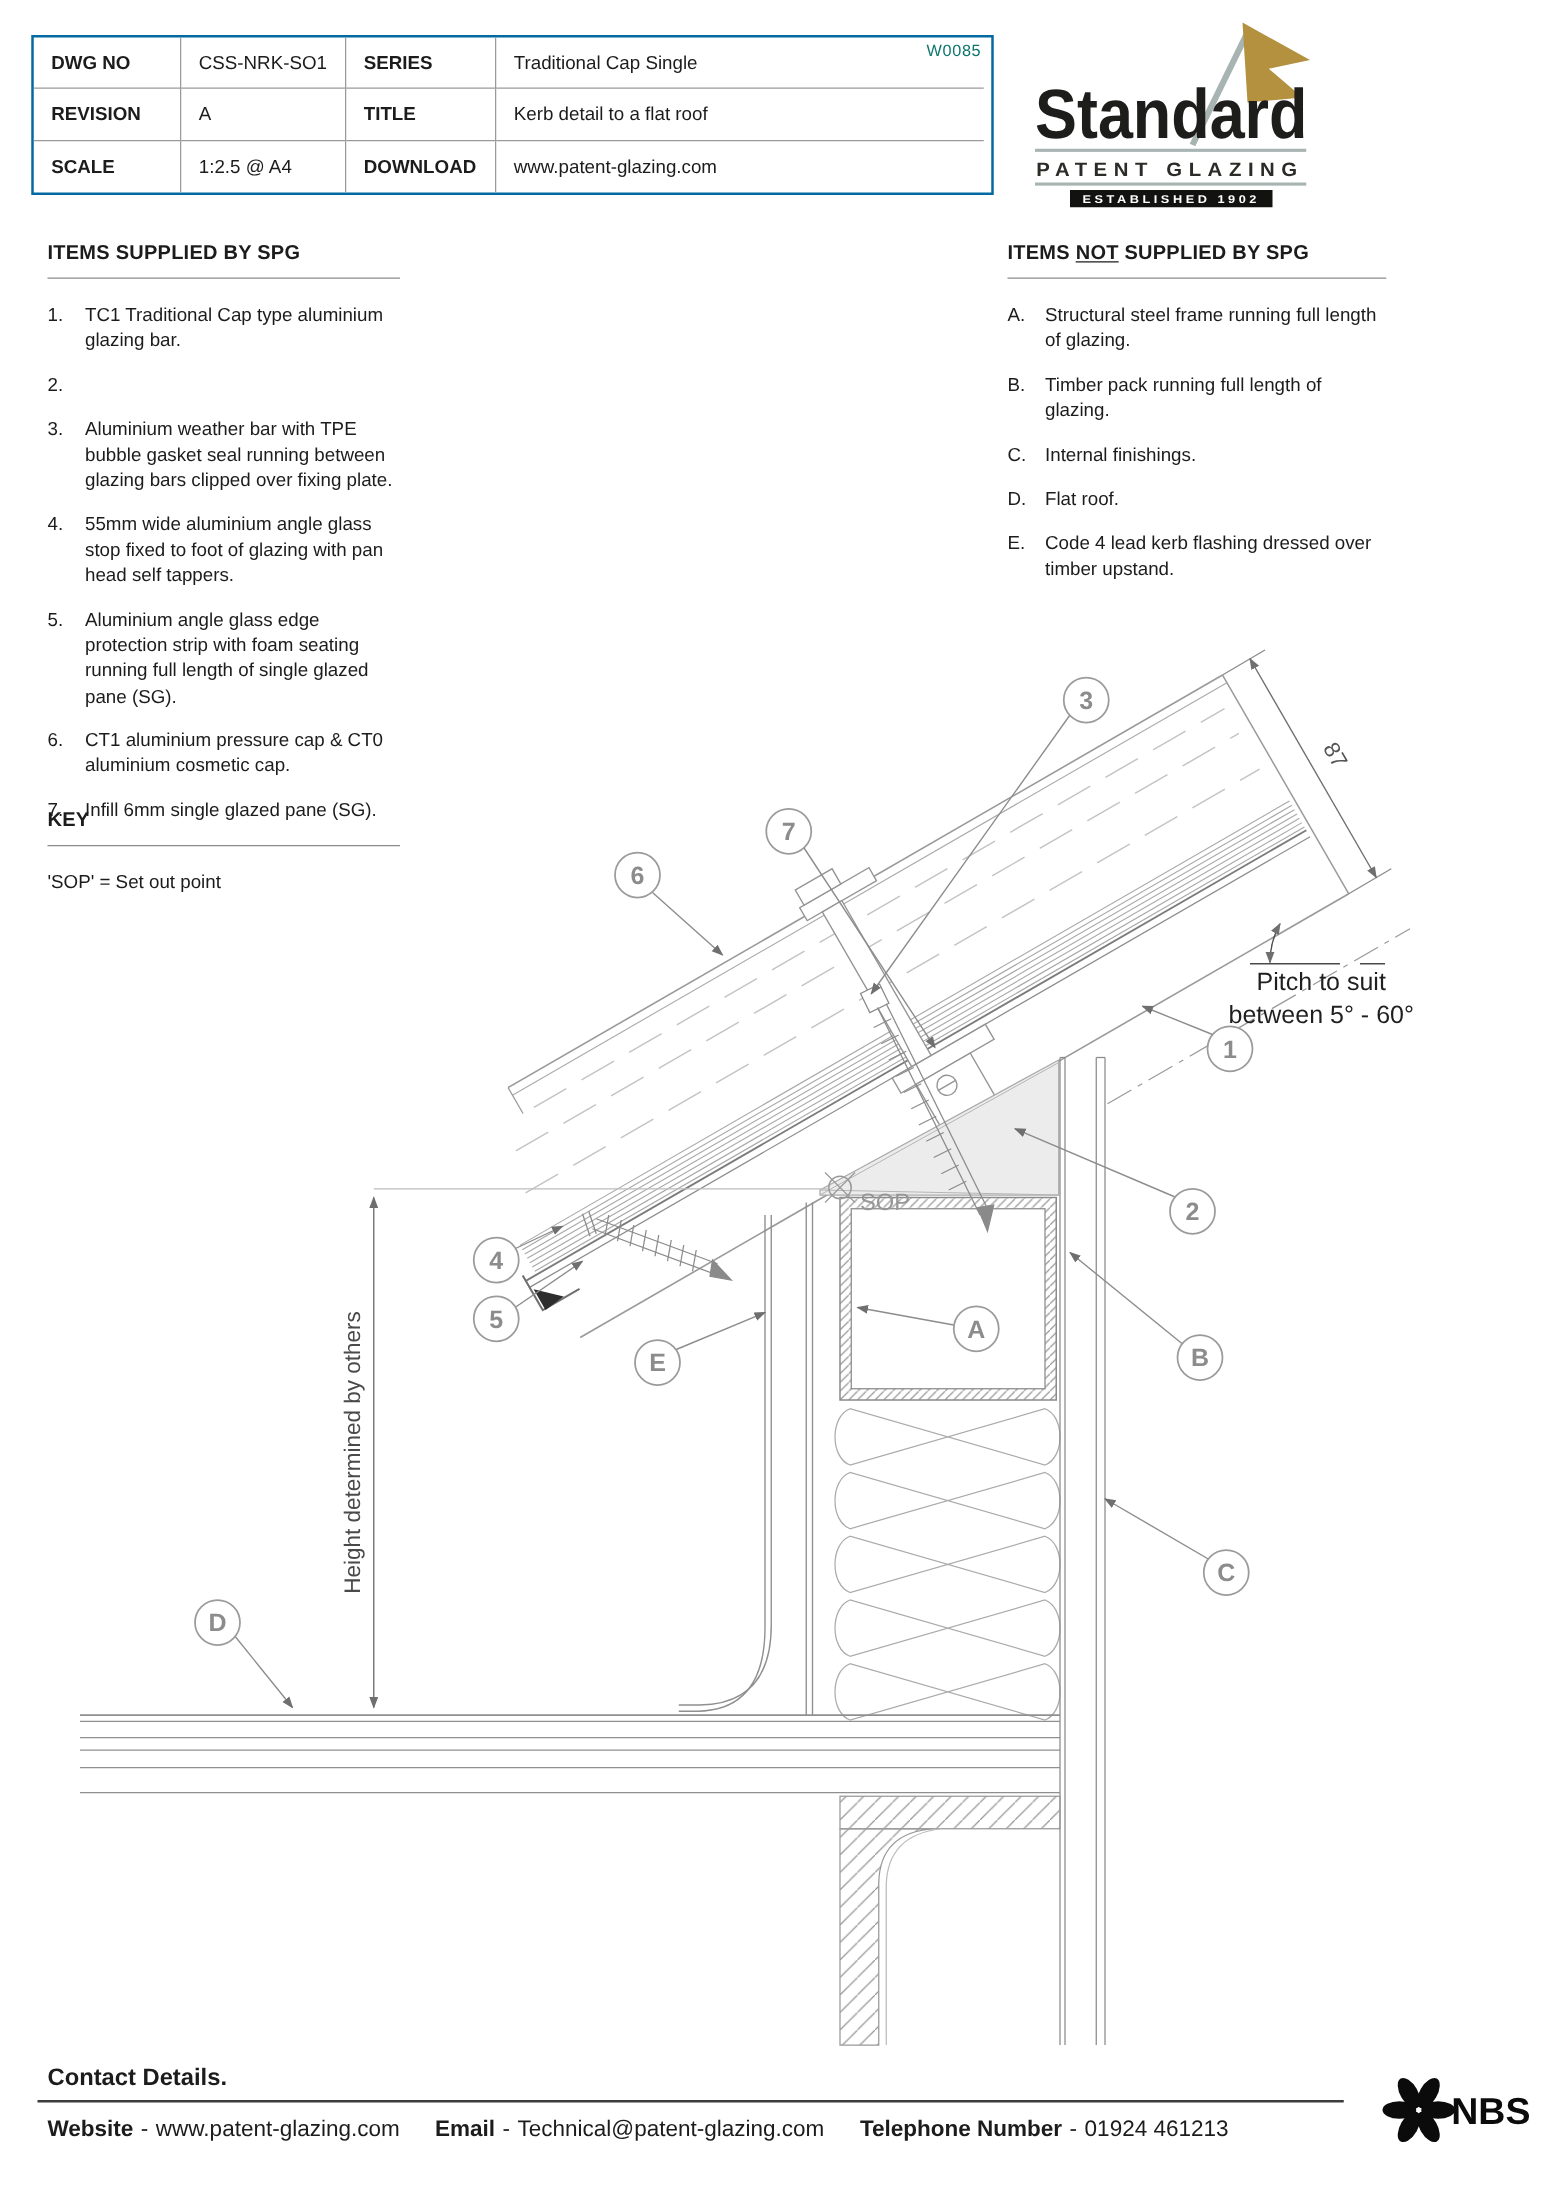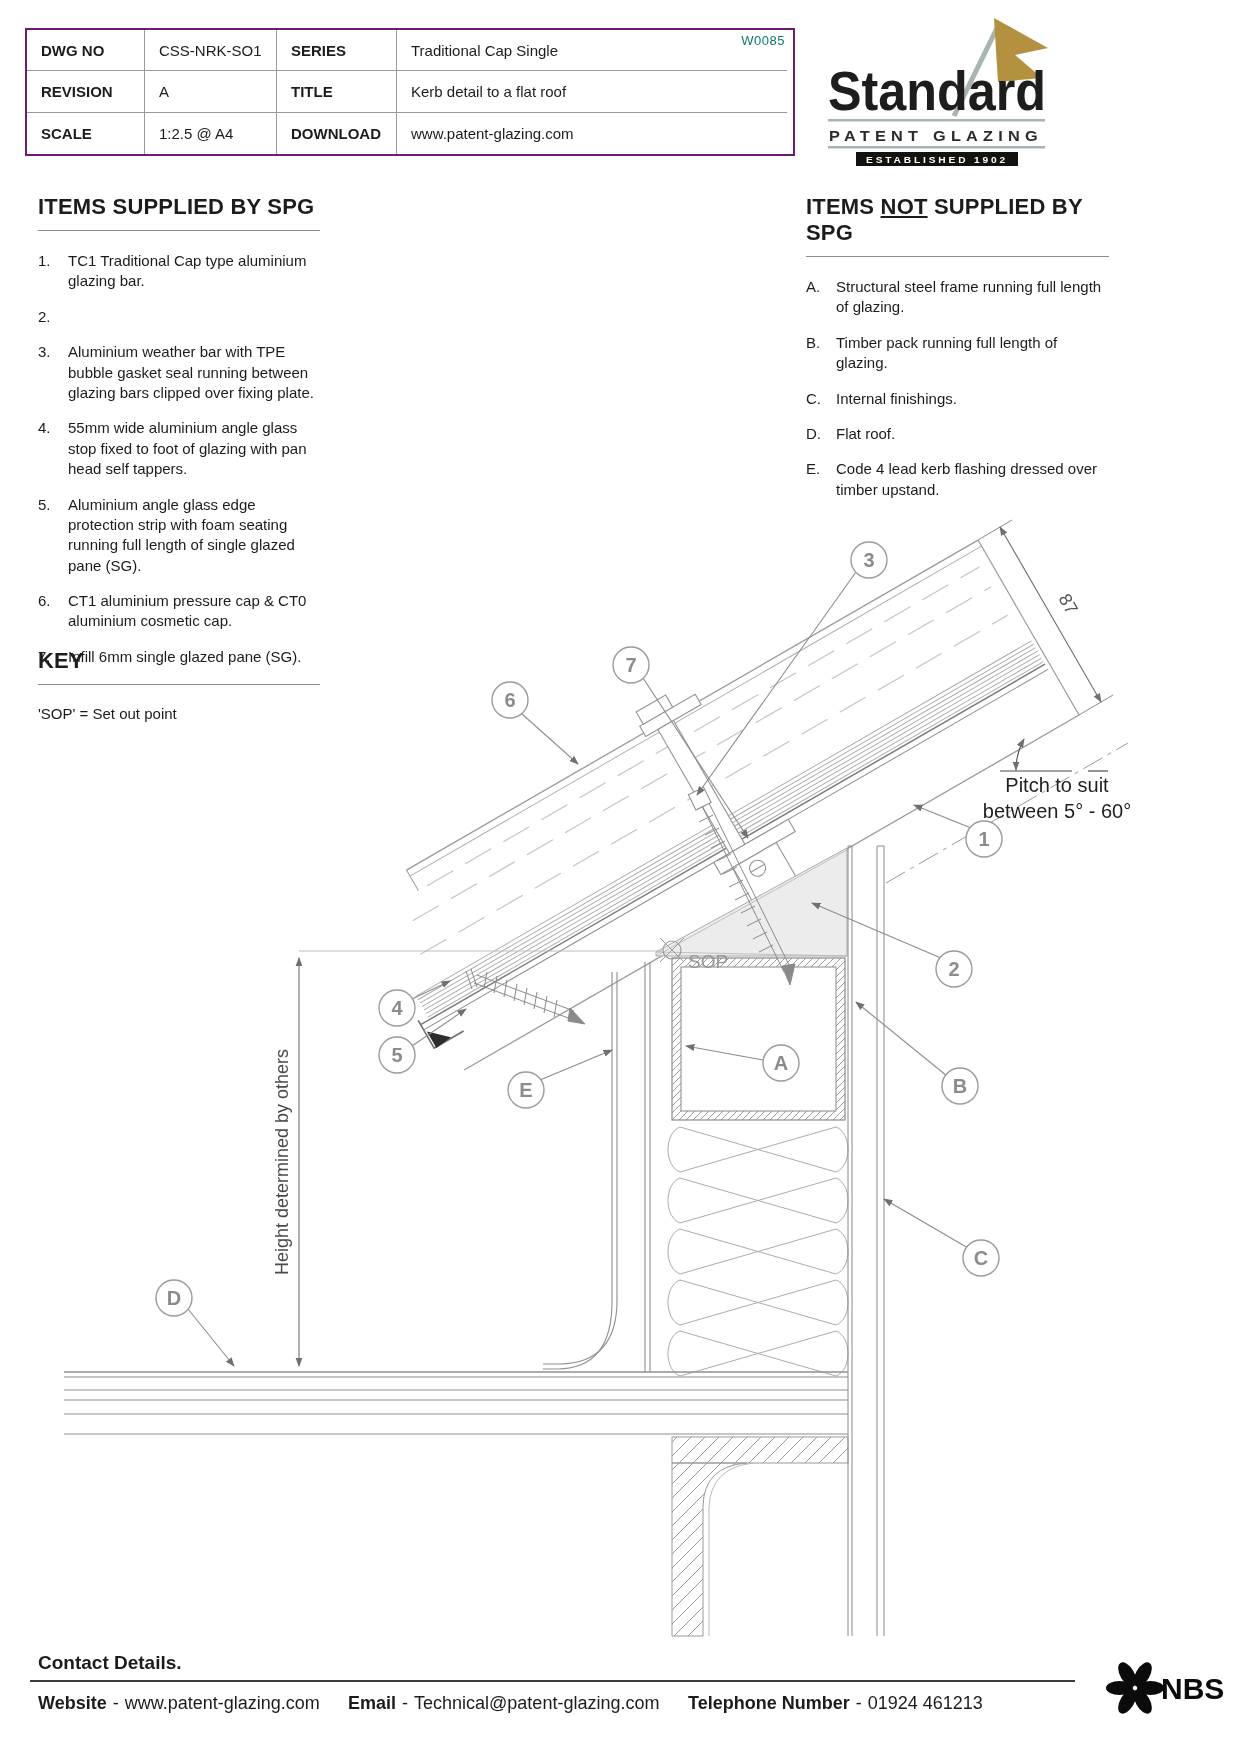--- a/index.html
+++ b/index.html
@@ -1,28 +1,28 @@
 <!DOCTYPE html>
 <html><head>
 <meta charset="utf-8">
 <style>
   html,body{margin:0;padding:0;background:#fff;}
   body{width:1240px;height:1754px;position:relative;font-family:"Liberation Sans",sans-serif;color:#1c1c1c;overflow:hidden;}
   .abs{position:absolute;}
   
-  .tbl{left:25px;top:28px;width:766px;height:124px;border:2px solid #701a75;display:grid;
+  .tbl{left:25px;top:28px;width:766px;height:124px;border:2px solid #0369a1;display:grid;
        grid-template-columns:118px 132px 120px 390px;grid-template-rows:1fr 1fr 1fr;background:#fff;}
   .tbl .cell{display:flex;align-items:center;padding-left:14px;font-size:15px;
        border-right:1px solid #9a9a9a;border-bottom:1px solid #9a9a9a;white-space:nowrap;}
   .tbl .cell.lastcol{border-right:none;}
   .tbl .cell.lastrow{border-bottom:none;}
   .tbl .k{font-weight:bold;}
   .watermark{left:700px;top:33px;width:85px;text-align:right;font-size:13px;color:#0f766e;letter-spacing:.5px;}
   
-  .colhead{font-size:22px;font-weight:bold;letter-spacing:.2px;}
+  .colhead{font-size:16px;font-weight:bold;letter-spacing:.2px;}
   .colrule{border:none;border-top:1px solid #8c8c8c;margin:10px 0 20px 0;}
   .itemlist .item{display:flex;gap:9px;margin-bottom:15px;font-size:15px;line-height:1.36;}
   .itemlist .n{flex:0 0 21px;}
   .keyblock .entry{font-size:15px;}
   u{text-underline-offset:2px;}
   
   .f-head{left:38px;top:1652px;font-size:19px;font-weight:bold;}
   .f-rule{left:30px;top:1680px;width:1045px;border-top:2px solid #3c3c3c;height:0;}
   .f-entry{top:1693px;font-size:18px;white-space:nowrap;}
   .f-entry .lbl{font-weight:bold;}

